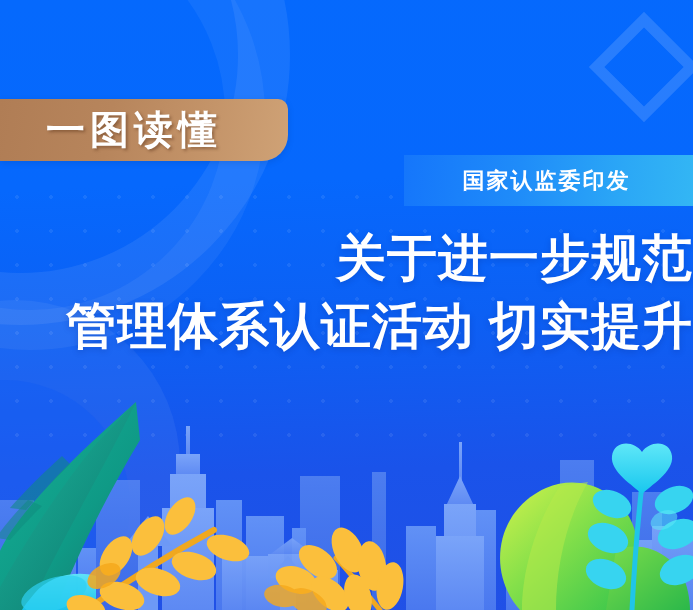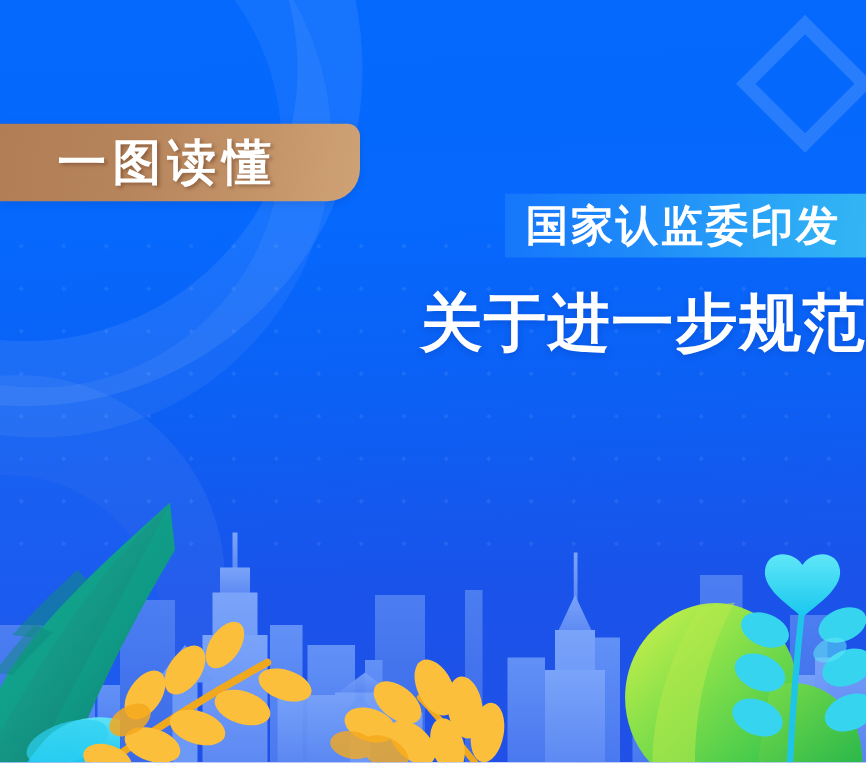--- a/index.html
+++ b/index.html
@@ -74,21 +74,21 @@
   }
 
   
   .ribbon{
     position:absolute;left:404px;top:155px;
     width:289px;height:51px;
     background:linear-gradient(95deg,#1576fb 0%,#1f8cf9 40%,#2ba7f6 75%,#33b6f4 100%);
     display:flex;align-items:center;justify-content:center;
   }
   .ribbon-text{
-    color:#fff;font-size:34px;font-weight:bold;letter-spacing:2px;white-space:nowrap;
+    color:#fff;font-size:22px;font-weight:bold;letter-spacing:2px;white-space:nowrap;
     margin-right:4px;
   }
 
   
   .headline{
     position:absolute;left:0;top:224px;width:693px;
     text-align:right;
     color:#ffffff;
     font-weight:bold;
     font-size:50px;
@@ -285,15 +285,16 @@
   <div class="banner">
     <span class="banner-text">一图读懂</span>
   </div>
 
   <div class="ribbon">
     <span class="ribbon-text">国家认监委印发</span>
   </div>
 
   <div class="headline">
     <div>关于进一步规范</div>
+    <div>管理体系认证活动 切实提升</div>
   </div>
 
 </div>
 
 </body></html>

